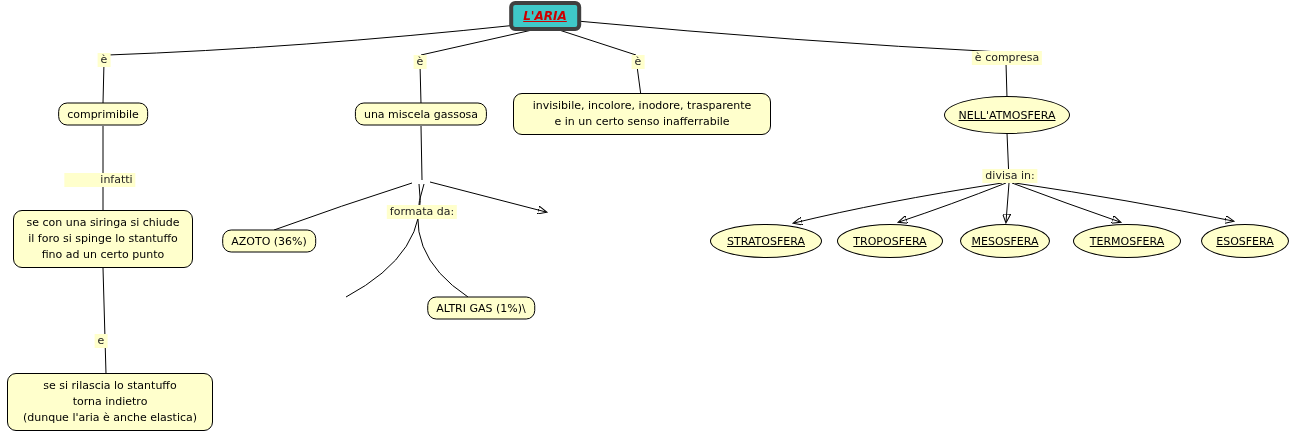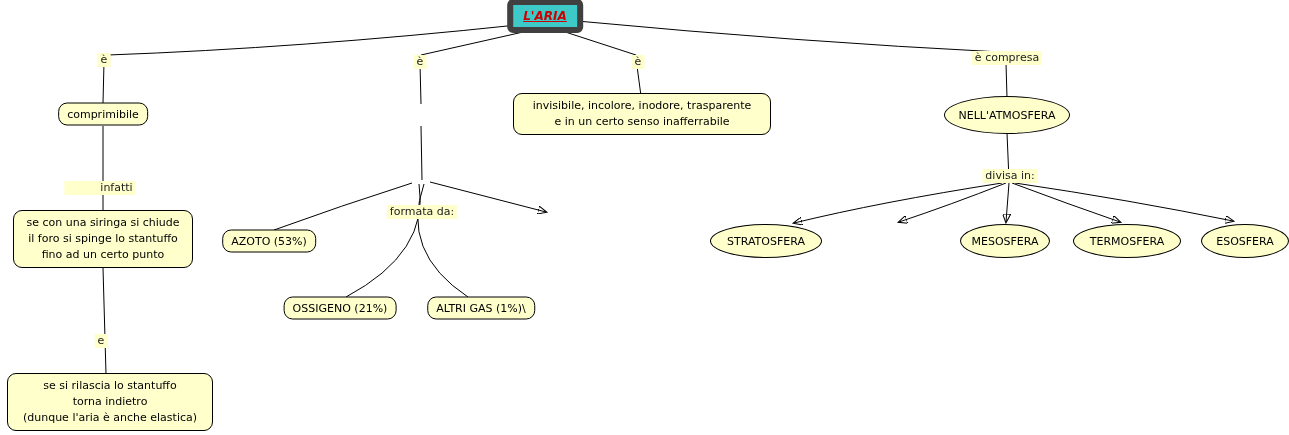--- a/index.html
+++ b/index.html
@@ -17,28 +17,28 @@
     line-height:15px;
     color:#000;
     text-align:center;
     white-space:nowrap;
     box-sizing:border-box;
   }
   .node.multi{white-space:pre-line;line-height:16px;padding:4px 10px;}
   .node.ellipse{
     border-radius:50%;
     display:flex;align-items:center;justify-content:center;
-    padding:0;white-space:nowrap;
+    padding:0;white-space:nowrap;text-decoration:underline;
   }
   .node.root{
     background:var(--root-fill,#3FC8C8);
     color:var(--root-text,#CC0000);
     font-weight:bold;font-style:italic;text-decoration:underline;
     font-size:12px;line-height:16px;
-    border:6px solid #404040;
+    border:4px solid #404040;
     border-radius:6px;
     padding:3px 10px;
   }
   .link-label{
     background:var(--node-fill,#FFFFCC);
     font-size:11px;line-height:14px;
     color:#222;
     padding:0 3px;
     white-space:nowrap;
   }
@@ -76,39 +76,40 @@
     <path d="M 1012 183 Q 1068 204 1120 222" marker-end="url(#arrow)"></path>
     <path d="M 1015 183 Q 1130 200 1233 221" marker-end="url(#arrow)"></path>
   </svg>
 
   <div class="node root center" style="left:545px;top:16px;">L'ARIA</div>
 
   <span class="link-label center" style="left:104px;top:60px;">è</span>
   <span class="link-label center" style="left:420px;top:62px;">è</span>
   <span class="link-label center" style="left:638px;top:62px;">è</span>
   <span class="link-label center" style="left:1007px;top:58px;text-align:right;">è compresa</span>
-  <span class="link-label center" style="left:100px;top:188px;padding-left:36px;">infatti</span>
+  <span class="link-label center" style="left:100px;top:180px;padding-left:36px;">infatti</span>
   <span class="link-label center" style="left:101px;top:341px;">e</span>
   <span class="link-label center" style="left:422px;top:176px;margin-top:36px;">formata da:</span>
   <span class="link-label center" style="left:1010px;top:176px;">divisa in:</span>
 
   <div class="node center" style="left:103px;top:114px;">comprimibile</div>
   <div class="node multi center" style="left:103px;top:239px;width:180px;">se con una siringa si chiude
 il foro si spinge lo stantuffo
 fino ad un certo punto</div>
   <div class="node multi center" style="left:110px;top:402px;width:206px;">se si rilascia lo stantuffo
 torna indietro
 (dunque l'aria è anche elastica)</div>
 
-  <div class="node center" style="left:269px;top:241px;">AZOTO (53%)</div>
-  <div class="node center" style="left:340px;top:308px;">OSSIGENO (21%)</div>
+  <div class="node center" style="left:421px;top:114px;">una miscela gassosa</div>
+  <div class="node center" style="left:269px;top:241px;">AZOTO (36%)</div>
   <div class="node center" style="left:481px;top:308px;">ALTRI GAS (1%)\</div>
 
   <div class="node multi center" style="left:642px;top:114px;width:258px;">invisibile, incolore, inodore, trasparente
 e in un certo senso inafferrabile</div>
 
   <div class="node ellipse center" style="left:1007px;top:115px;width:126px;height:38px;">NELL'ATMOSFERA</div>
   <div class="node ellipse center" style="left:766px;top:241px;width:112px;height:34px;">STRATOSFERA</div>
+  <div class="node ellipse center" style="left:890px;top:241px;width:106px;height:34px;">TROPOSFERA</div>
   <div class="node ellipse center" style="left:1005px;top:241px;width:90px;height:34px;text-align:right;">MESOSFERA</div>
   <div class="node ellipse center" style="left:1245px;top:241px;width:88px;height:34px;">ESOSFERA</div>
   <div class="node ellipse center" style="left:1127px;top:241px;width:108px;height:34px;">TERMOSFERA</div>
 
 </div>
 
 </body></html>

